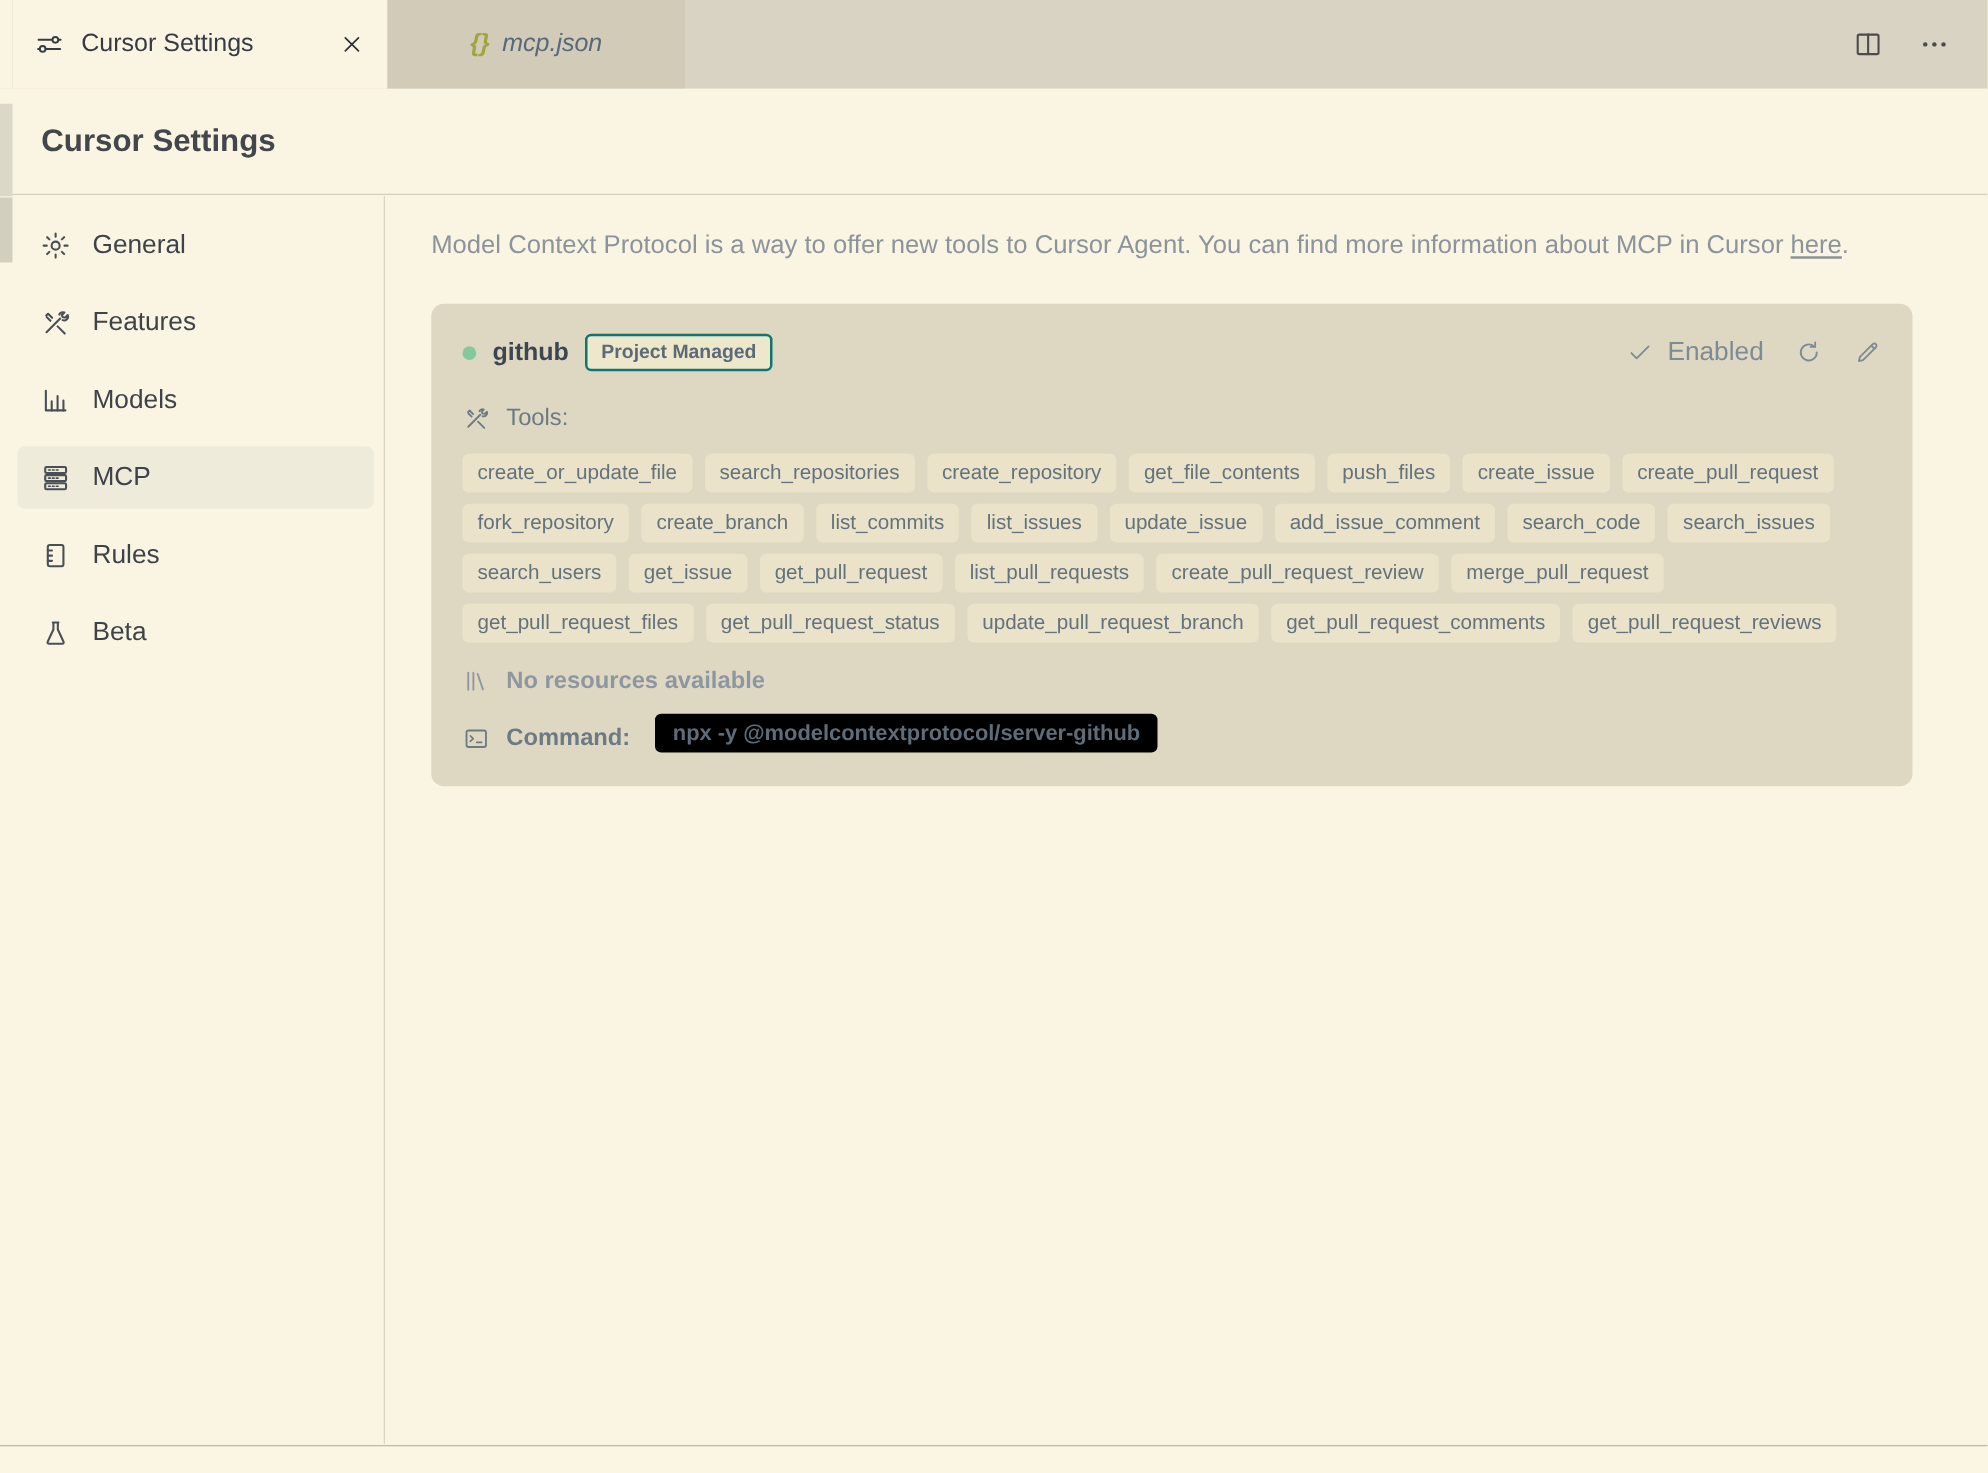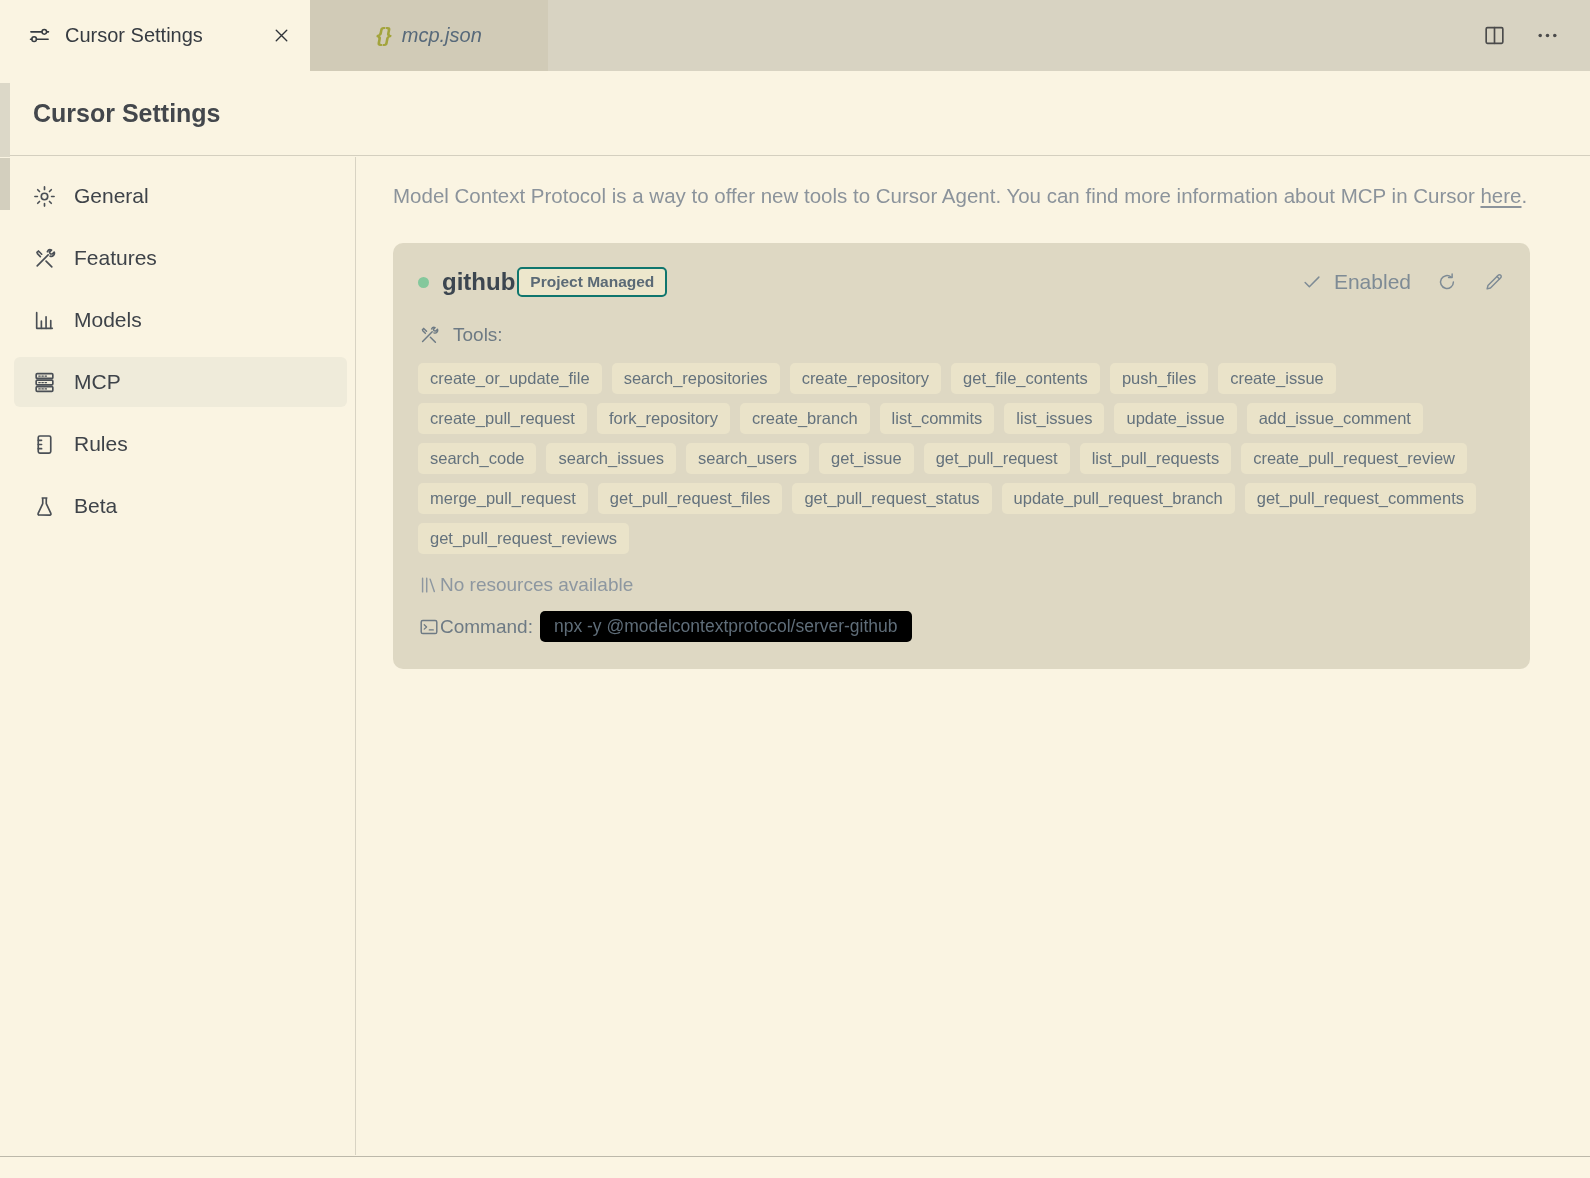--- a/index.html
+++ b/index.html
@@ -25,53 +25,53 @@
   .tab-actions { margin-left:auto; display:flex; align-items:center; gap:28px; padding-right:30px; color:#4b4b4b; }
 
   
   .page-header { position:absolute; top:71px; left:0; right:0; height:85px;
     background:var(--bg-cream,#faf4e2); border-bottom:1px solid #d4cfbf;
     display:flex; align-items:center; padding-left:33px; }
   .page-header h2 { margin:0; font-size:25px; font-weight:600; color:#43474c; }
 
   
   .body { position:absolute; top:157px; bottom:23px; left:0; right:0; display:flex; }
-  .sidebar { width:356px; flex:none; border-right:1px solid #d8d3c3; padding-top:14px; }
+  .sidebar { width:308px; flex:none; border-right:1px solid #d8d3c3; padding-top:14px; }
   .side-item { height:50px; margin:0 8px 12px 14px; display:flex; align-items:center;
     padding-left:18px; border-radius:6px; font-size:21px; color:#3e4349; cursor:pointer; }
   .side-item svg { width:25px; height:25px; margin-right:17px; color:#4a4f55; }
   .side-item.selected { background:#efebda; }
 
   main { flex:1; padding:0 60px 0 37px; min-width:0; }
   .main-head { margin-top:42px; display:flex; justify-content:space-between; align-items:center; }
   .main-head h1 { margin:0; font-size:34px; font-weight:500; color:#47484b; }
   .add-btn { background:var(--accent-olive,#a89d56); color:#fdfbf1; border:none; border-radius:6px;
     height:41px; padding:0 17px; font-size:19px; font-family:inherit;
     display:flex; align-items:center; gap:9px; cursor:pointer; }
   .add-btn .plus { font-size:23px; font-weight:400; line-height:1; margin-top:-2px; }
 
   .desc { margin-top:21px; font-size:20.5px; line-height:35px; color:#8b939b; max-width:1170px; }
   .desc a { color:#8b939b; text-decoration:underline; text-underline-offset:3px; cursor:pointer; }
 
   
   .card { margin-top:30px; background:var(--card-bg,#ded8c3); border-radius:10px; padding:24px 25px 27px; }
   .card-head { display:flex; align-items:center; }
   .dot { width:11px; height:11px; border-radius:50%; background:var(--status-green,#84c89c); margin-right:13px; flex:none; }
-  .server-name { font-size:24px; font-weight:700; color:#3c4650; margin-right:2px; }
+  .server-name { font-size:20px; font-weight:700; color:#3c4650; margin-right:13px; }
   .badge { background:#ede7cc; border:2px solid #0f766e; border-radius:5px;
     font-size:15.5px; font-weight:600; color:#5b6a76; padding:4px 11px; }
   .head-right { margin-left:auto; display:flex; align-items:center; gap:25px; color:#7e8b95; }
   .enabled { display:flex; align-items:center; gap:11px; font-size:21px; cursor:pointer; }
   .icon-btn { display:flex; cursor:pointer; color:#7e8b95; }
 
   .tools-row { margin-top:27px; display:flex; align-items:center; gap:13px; font-size:19px; color:#6d7a84; }
   .tools-row svg, .meta-row svg { width:22px; height:22px; flex:none; }
   .tags { margin-top:17px; display:flex; flex-wrap:wrap; gap:9px 10px; max-width:1135px; }
   .tag { background:var(--tag-bg,#eae3c9); border-radius:5px; padding:6px 12px; font-size:16.5px; color:#64727d; white-space:nowrap; }
-  .meta-row { display:flex; align-items:center; font-size:19px; }
+  .meta-row { display:flex; align-items:flex-end; gap:13px; font-size:19px;font-weight:bold; }
   .resources-row { margin-top:20px; color:#8d97a0; }
   .command-row { margin-top:15px; color:#6d7a84; }
   .cmd-pill { background:#000000; border-radius:5px; padding:5px 14px; font-size:17.5px; color:#5f6d79; margin-left:7px; }
 
   
   .sliver-a { position:absolute; left:0; top:83px; width:10px; height:74px; background:#dcd8c8; z-index:5; }
   .sliver-b { position:absolute; left:0; top:158px; width:10px; height:52px; background:#d3cfbe; z-index:5; }
   .footer-strip { position:absolute; left:0; right:0; bottom:0; height:22px;
     background:#fbf5e3; border-top:1px solid #bcb8aa; }
 </style>

